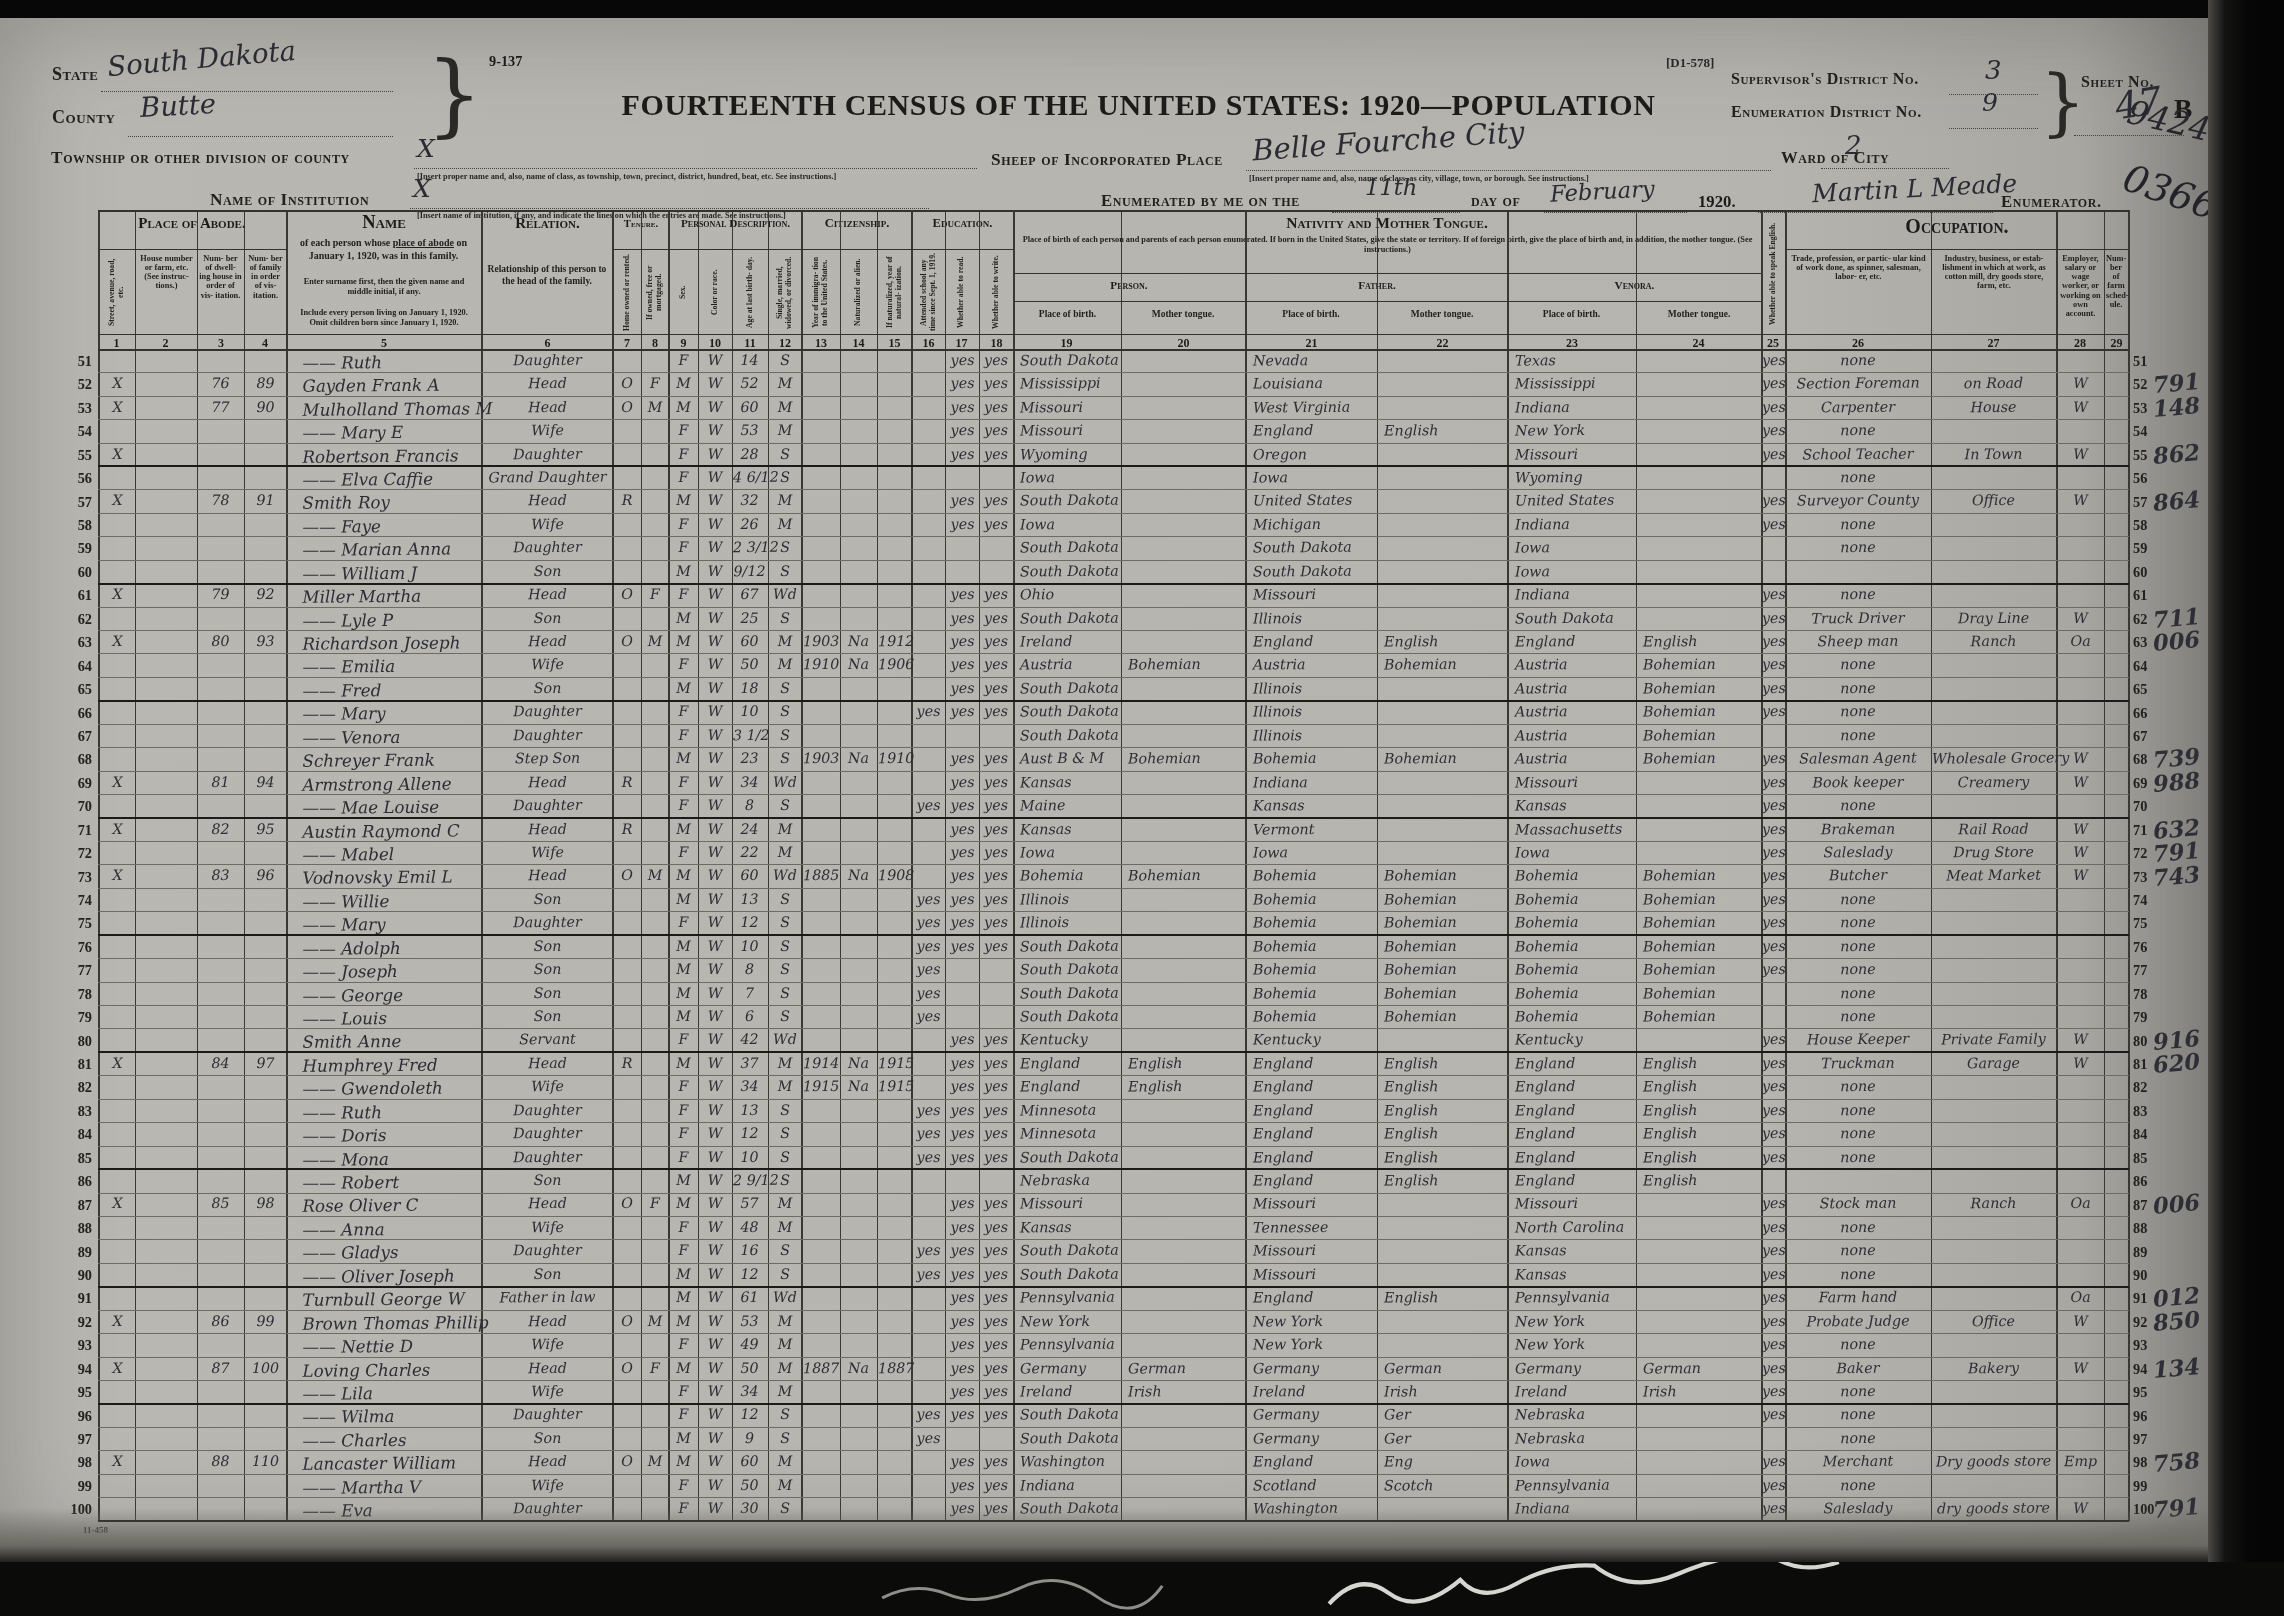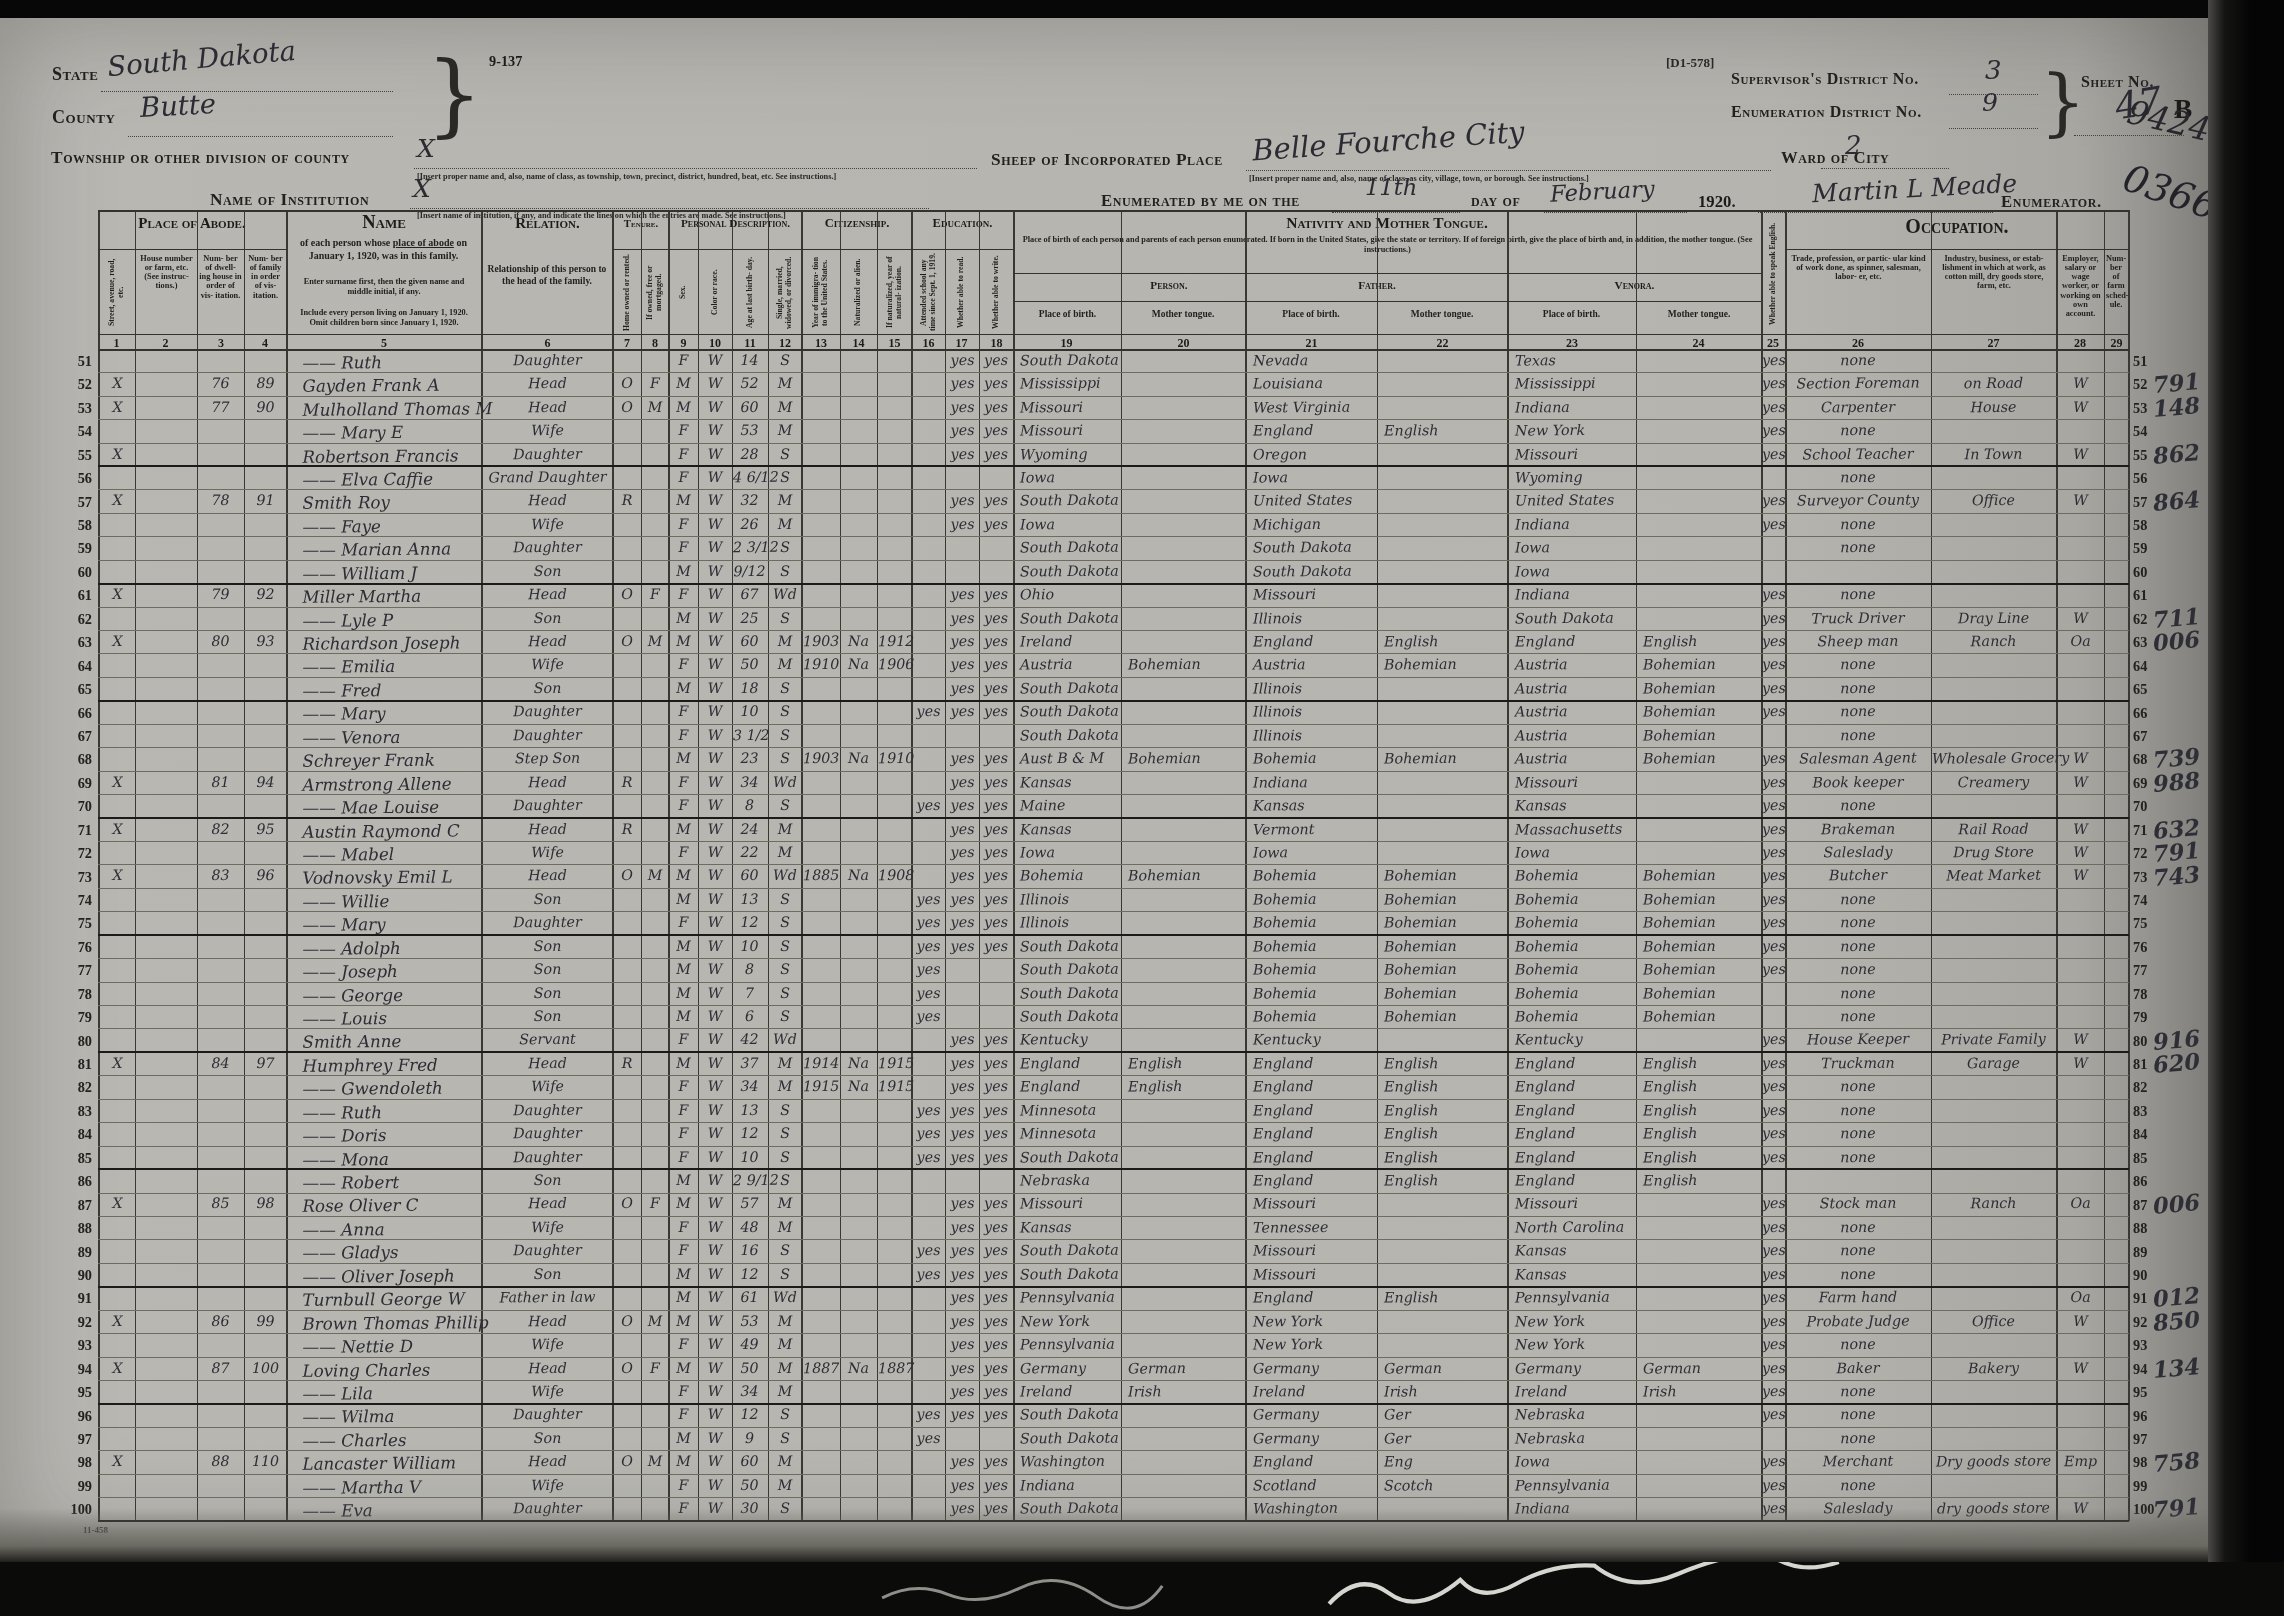--- a/index.html
+++ b/index.html
@@ -33,20 +33,21 @@
   #botband{position:absolute;left:0;top:1562px;width:2284px;height:55px;background:#0b0b0a;}
 </style>
 </head>
 <body>
 
 <div id="stage">
   <div id="sheet">
 
     <div class="abs cap" style="left:489px;top:35px;font-size:14.3px;">9-137</div>
     <div class="abs tiny" style="left:1666px;top:37px;font-size:13px;">[D1-578]</div>
+    <div class="abs cap" style="left:602px;top:70px;width:1073px;font-size:30px;text-align:center;letter-spacing:0.6px;">FOURTEENTH CENSUS OF THE UNITED STATES: 1920—POPULATION</div>
 
     <div class="abs sc" style="left:52px;top:46px;font-size:18px;">State</div>
     <div class="abs hw" style="left:107px;top:25px;font-size:27.4px;transform:rotate(-5deg);">South Dakota</div>
     <div class="dot" style="left:101px;top:73px;width:292px;"></div>
 
     <div class="abs sc" style="left:52px;top:89px;font-size:18px;">County</div>
     <div class="abs hw" style="left:140px;top:72px;font-size:27.4px;transform:rotate(-3deg);">Butte</div>
     <div class="dot" style="left:128px;top:118px;width:265px;"></div>
     <div class="brace" style="left:426px;top:24px;font-size:89px;font-weight:normal;">}</div>
 
@@ -105,21 +106,21 @@
     <div class="abs grp" style="left:1013px;top:196px;width:748px;font-size:15.5px;">Nativity and Mother Tongue.</div>
     <div class="abs grp" style="left:1785px;top:197px;width:344px;font-size:20px;">Occupation.</div>
 
     <div class="abs hdesc" style="left:288px;top:219px;width:191px;font-size:10px;"><span>of each person whose </span><u>place of abode</u><span> on January 1, 1920, was in this family.</span></div>
     <div class="abs hdesc" style="left:292px;top:259px;width:184px;font-size:8.3px;">Enter surname first, then the given name and middle initial, if any.</div>
     <div class="abs hdesc" style="left:290px;top:290px;width:188px;font-size:8.3px;">Include every person living on January 1, 1920.  Omit children born since January 1, 1920.</div>
 
     <div class="abs hdesc" style="left:485px;top:246px;width:124px;font-size:9.5px;">Relationship of this person to the head of the family.</div>
 
     <div class="abs hdesc" style="left:1017px;top:217px;width:741px;font-size:8.3px;">Place of birth of each person and parents of each person enumerated.  If born in the United States, give the state or territory.  If of foreign birth, give the place of birth and, in addition, the mother tongue.  (See instructions.)</div>
-    <div class="abs grp" style="left:1013px;top:261px;width:232px;font-size:11.3px;margin-left:40px;">Person.</div>
+    <div class="abs grp" style="left:1013px;top:261px;width:232px;font-size:11.3px;">Person.</div>
     <div class="abs grp" style="left:1246px;top:261px;width:262px;font-size:11.3px;">Father.</div>
     <div class="abs grp" style="left:1508px;top:261px;width:253px;font-size:11.3px;">Venora.</div>
 
     <div class="abs tiny" style="left:83px;top:1507px;font-size:9px;">11-458</div>
   <div class="vl" style="left: 98px; top: 192px; width: 1.8px; height: 1311px;"></div>
       <div class="vl" style="left: 135px; top: 192px; width: 0.6px; height: 1311px;"></div>
       <div class="vl" style="left: 197px; top: 192px; width: 0.6px; height: 1311px;"></div>
       <div class="vl" style="left: 244px; top: 192px; width: 0.6px; height: 1311px;"></div>
       <div class="vl" style="left: 286px; top: 192px; width: 1.8px; height: 1311px;"></div>
       <div class="vl" style="left: 481px; top: 192px; width: 1.8px; height: 1311px;"></div>

